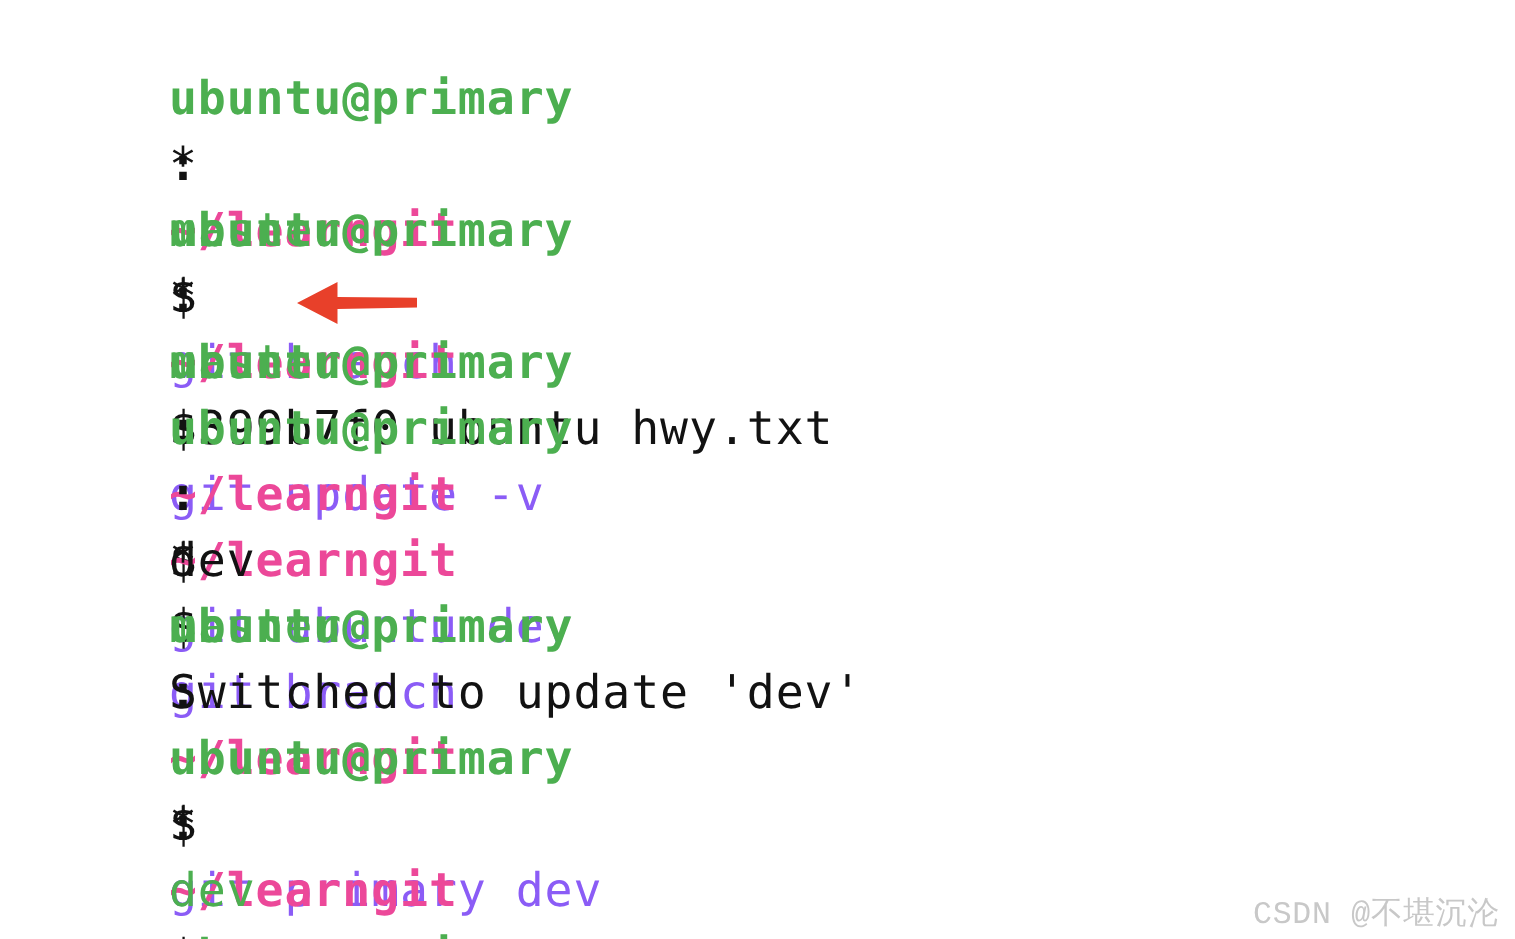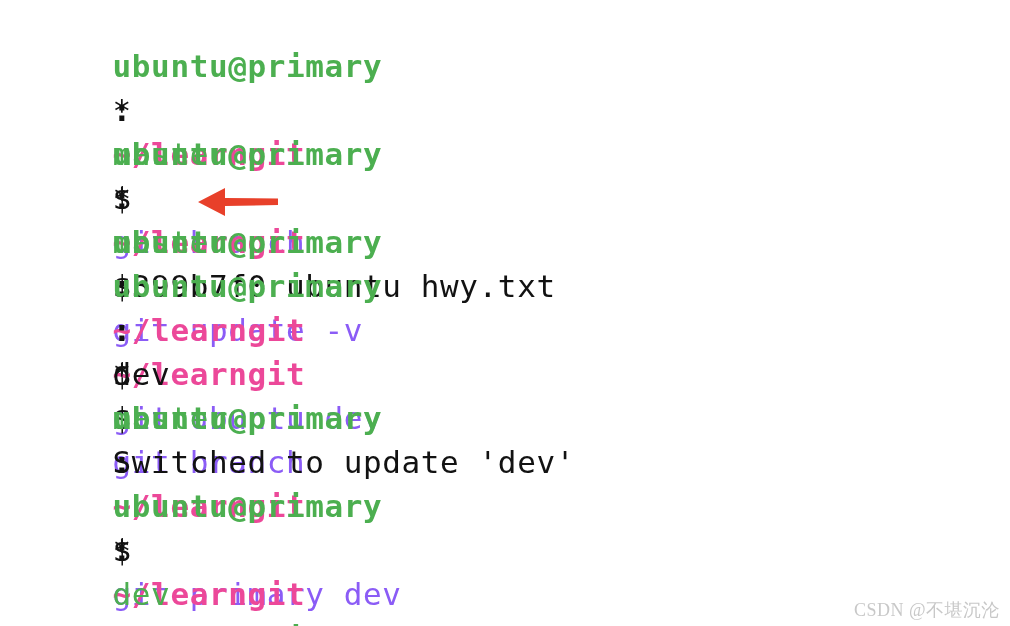--- a/index.html
+++ b/index.html
@@ -44,22 +44,22 @@
   .arrow {
     position: absolute;
     pointer-events: none;
   }
   .arrow svg { display: block; }
 
   .watermark {
     position: absolute;
     right: 10px;
     bottom: 4px;
-    font-family: Liberation Serif, serif;
-    font-size: 18px;
+    font-family: Liberation Mono, monospace;
+    font-size: 21px;
     color: #C8C8C8;
     letter-spacing: 0.5px;
     white-space: pre;
   }
 </style>
 </head>
 <body>
 
 <div id="screen">
 

